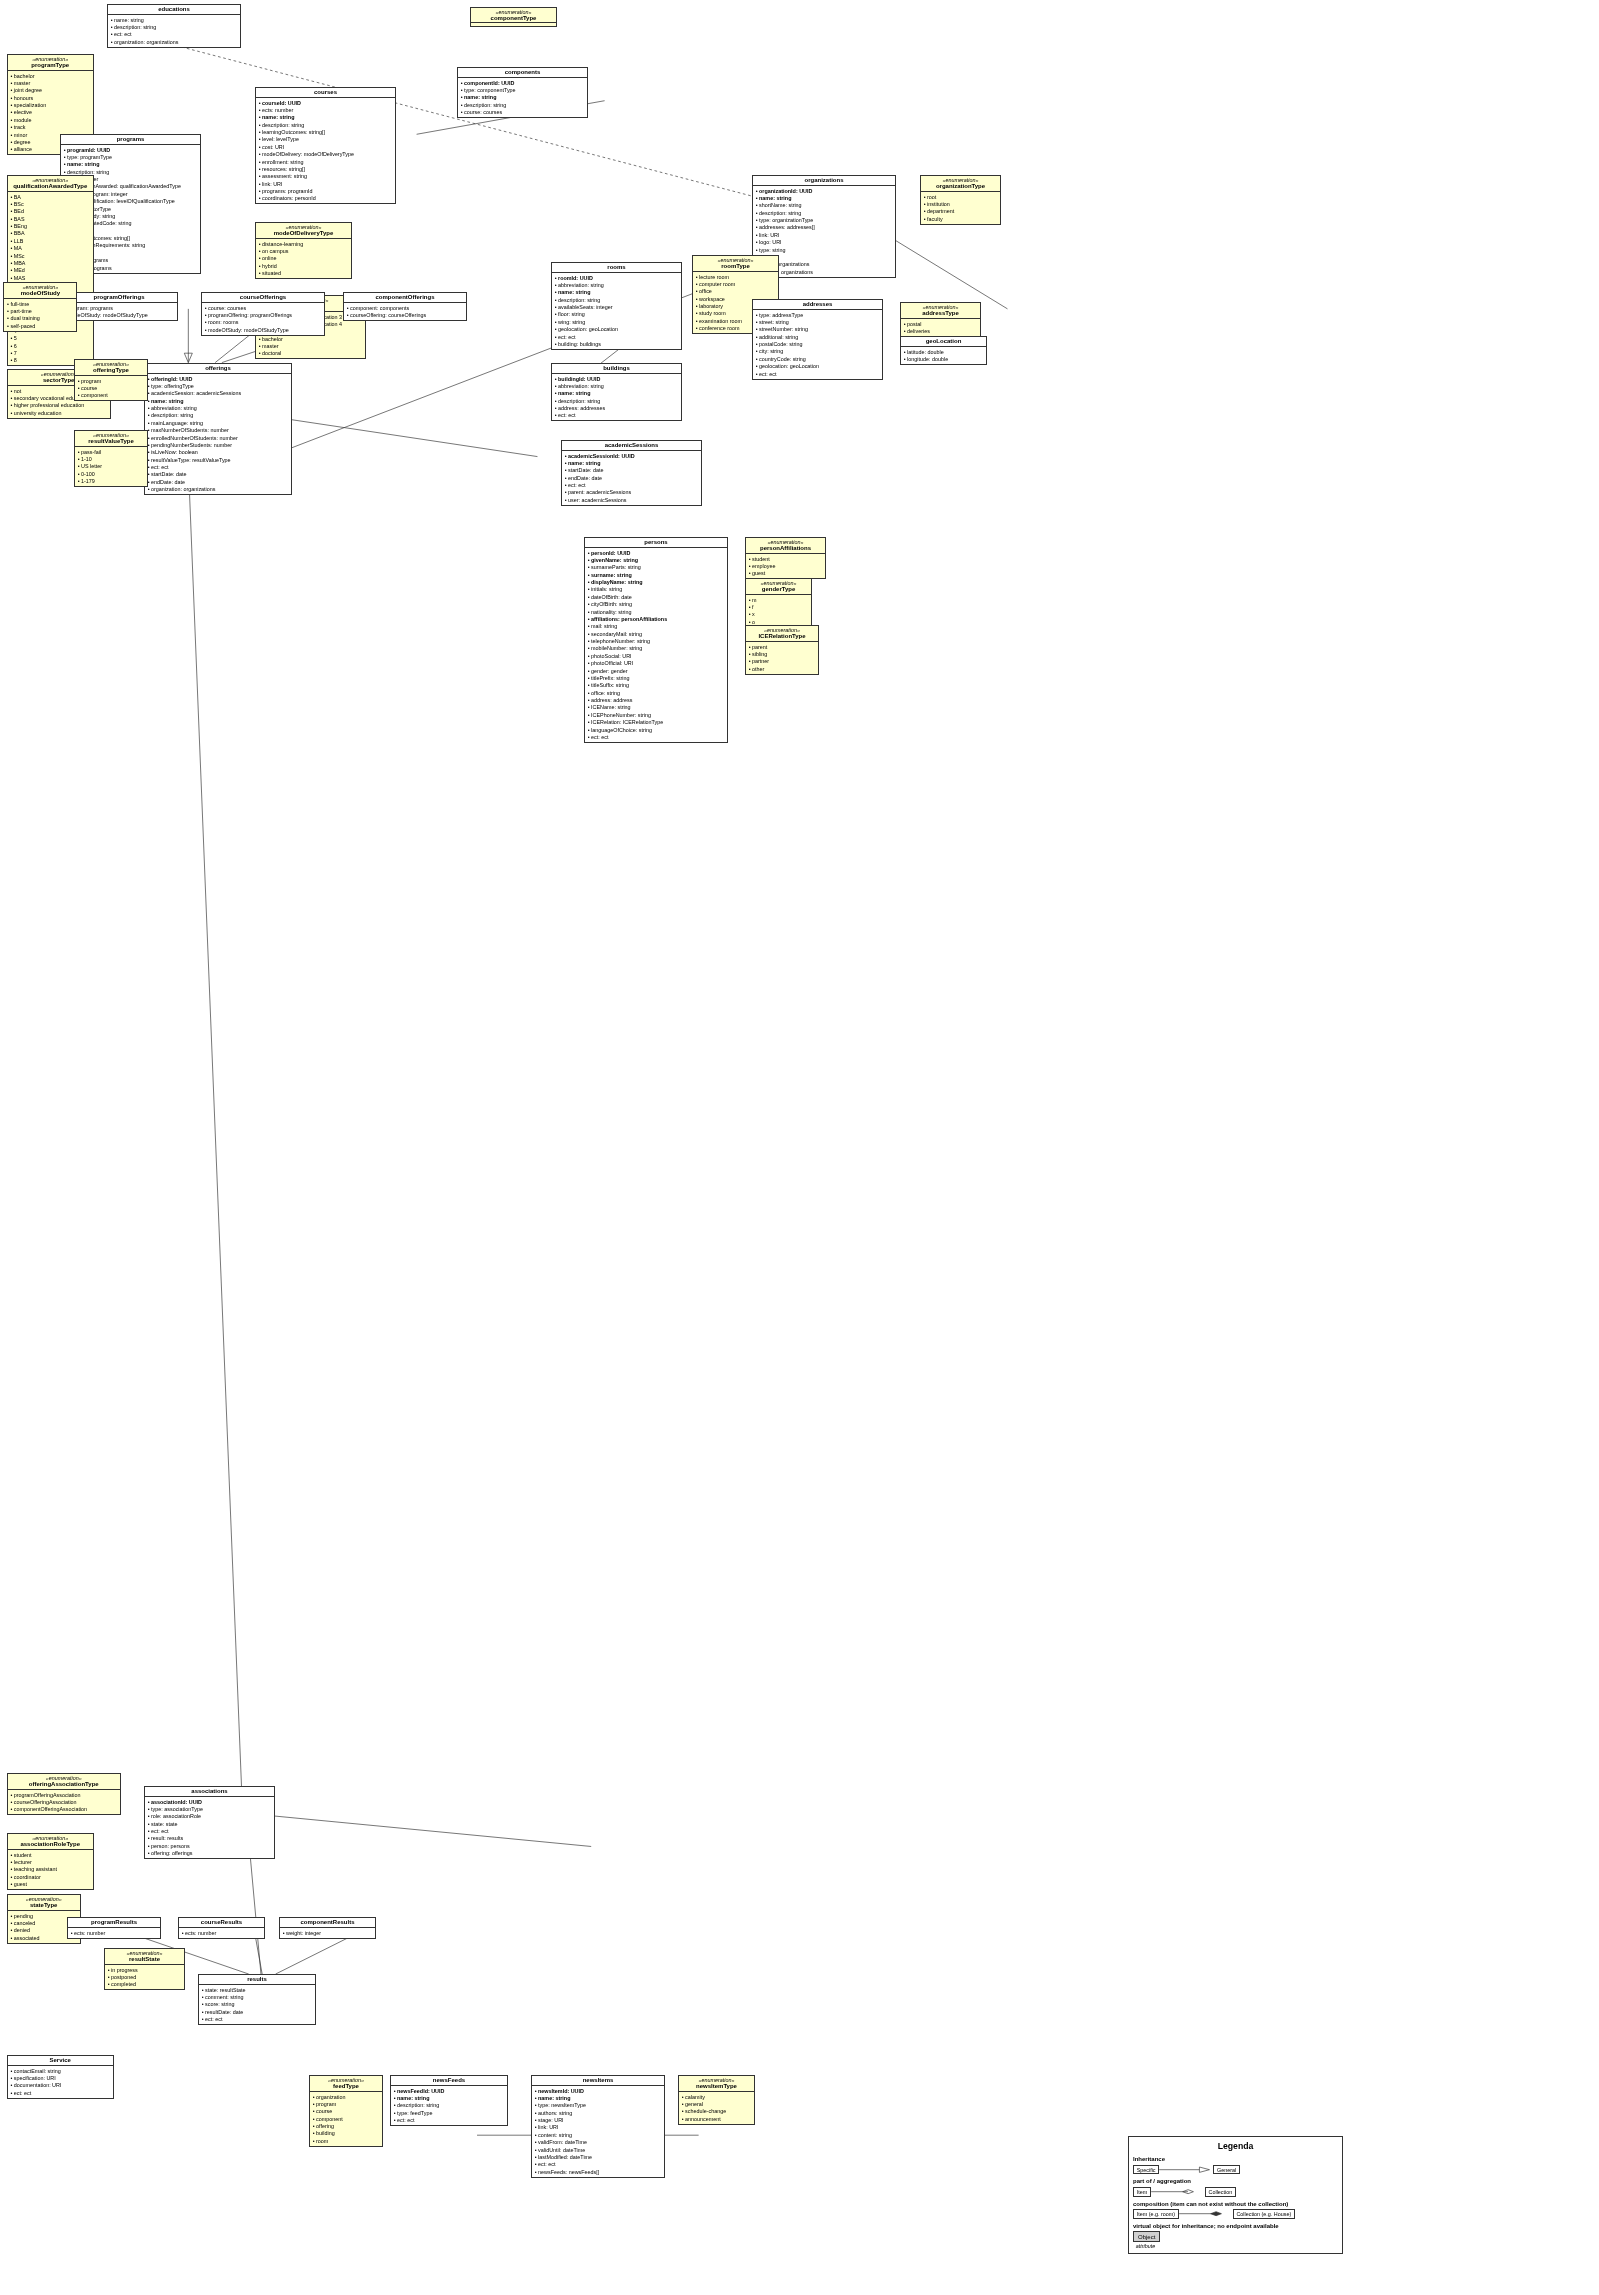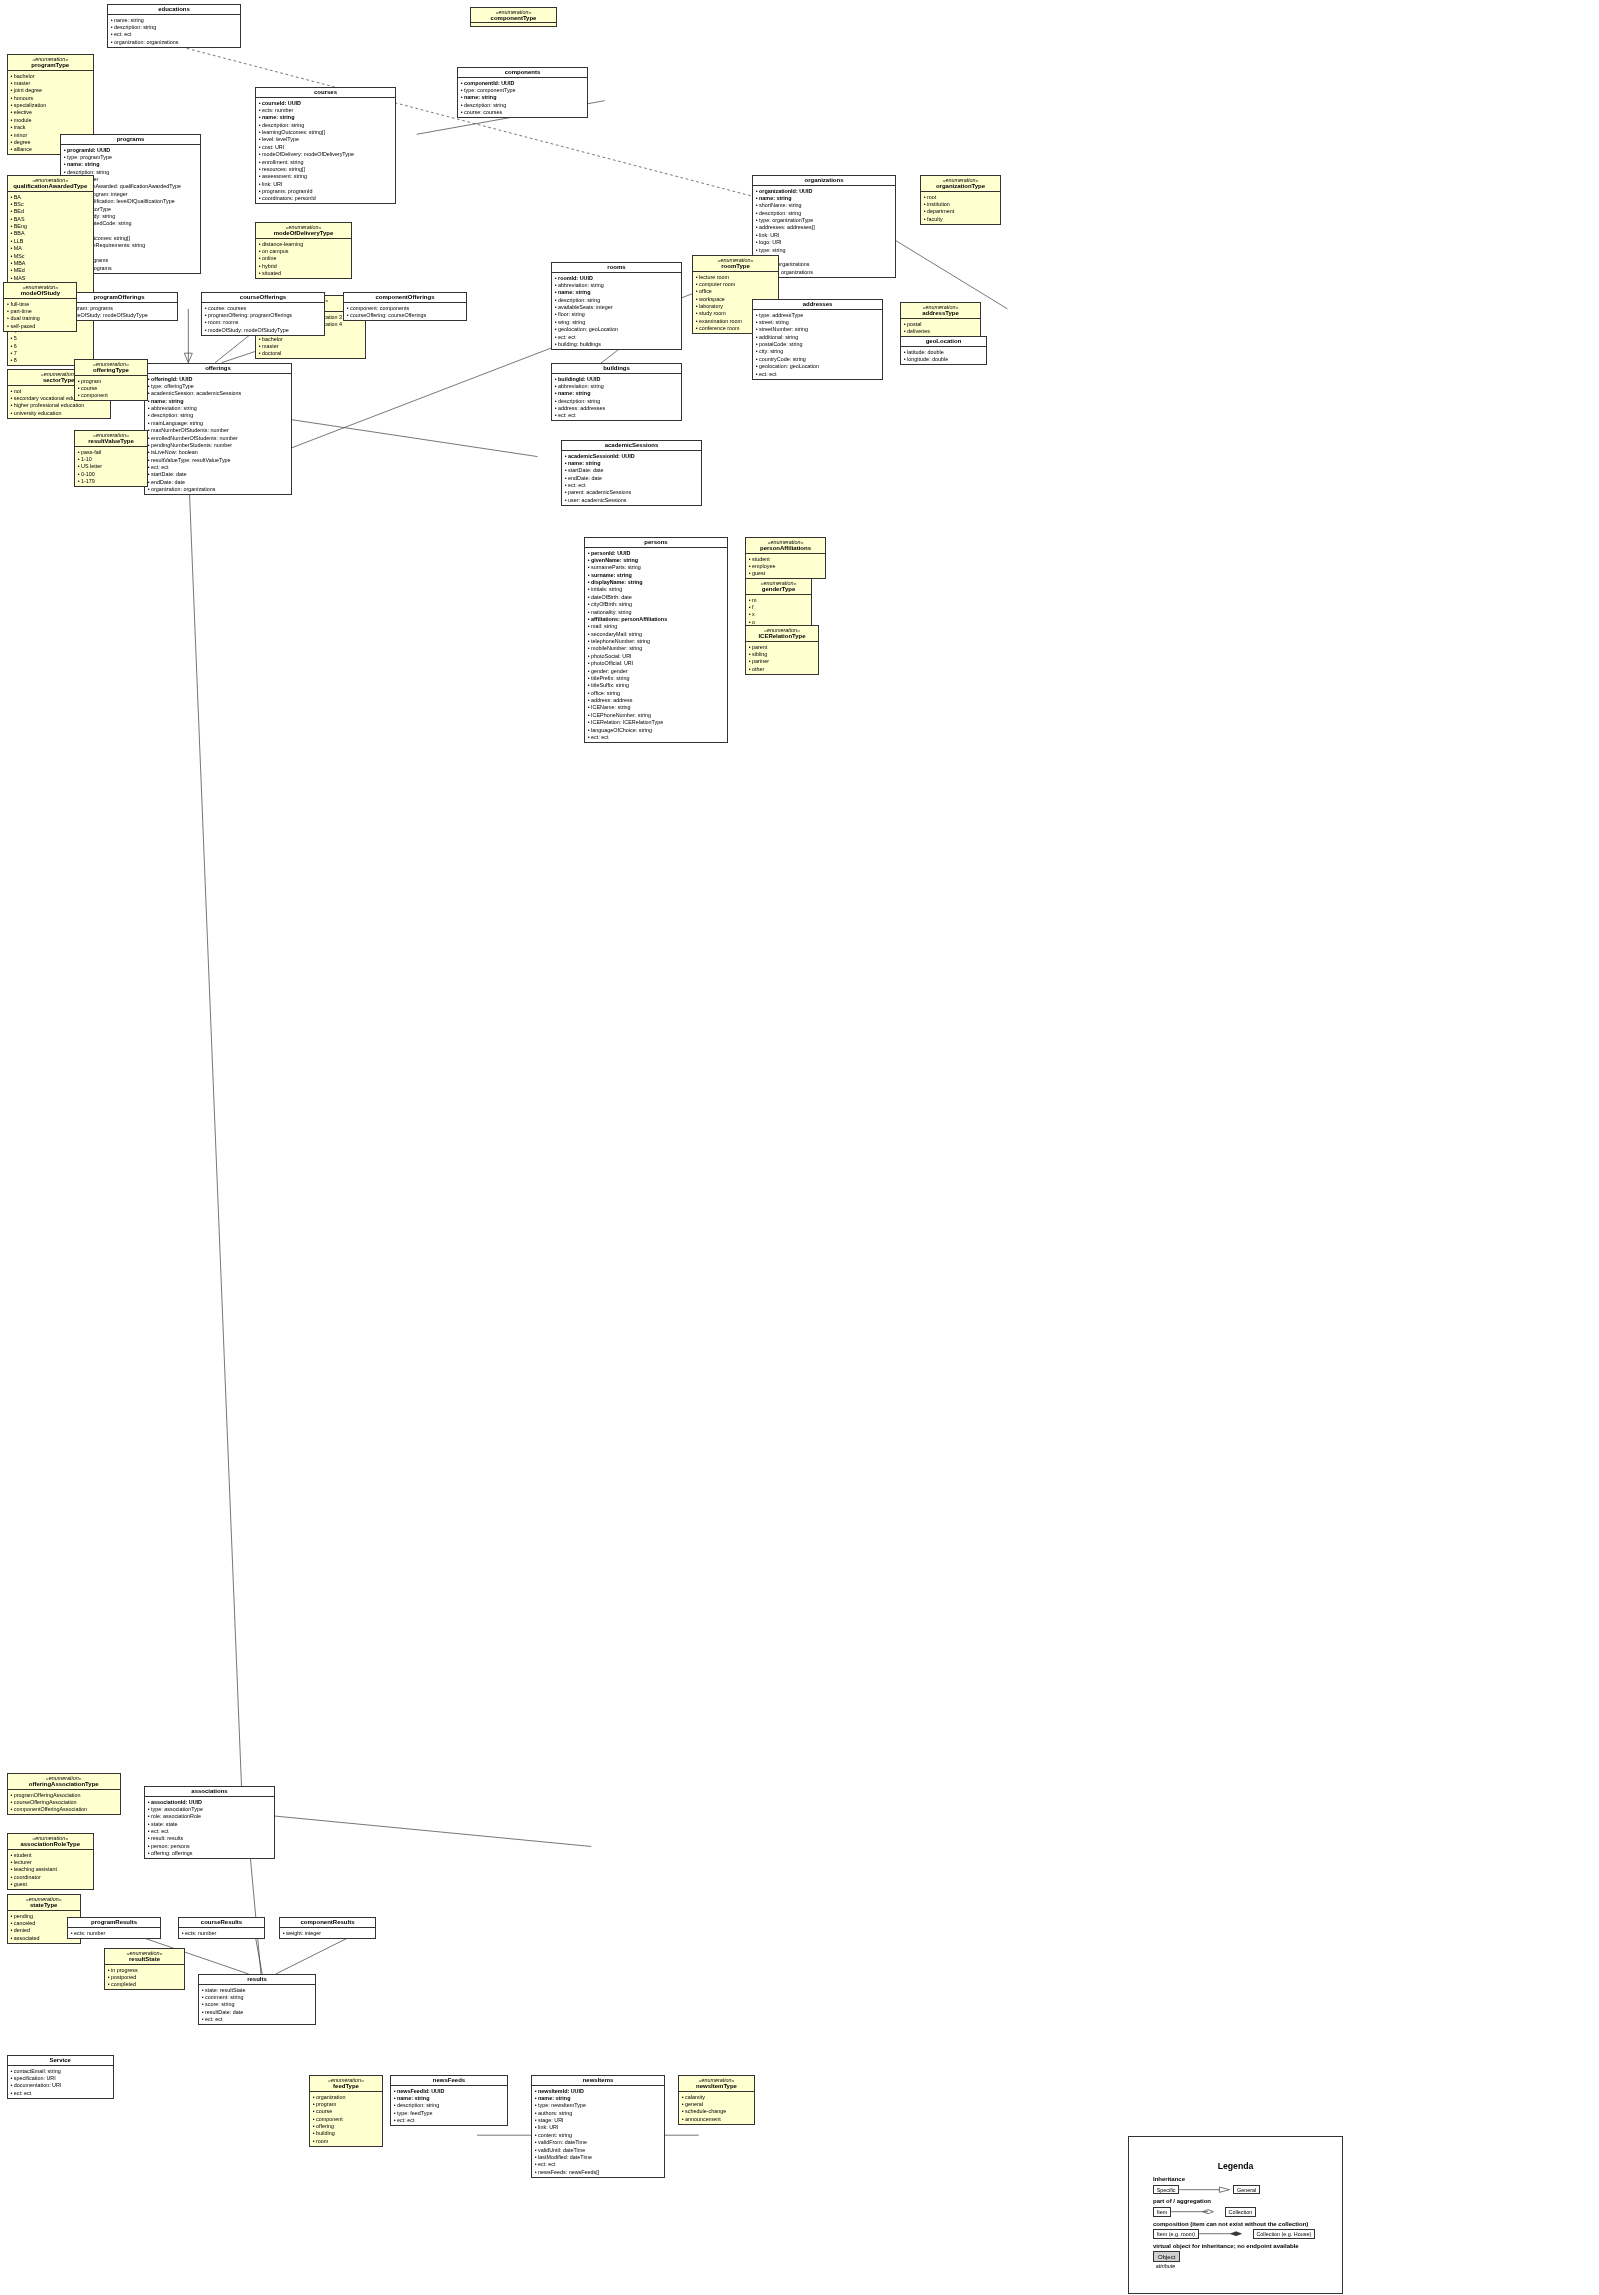--- a/index.html
+++ b/index.html
@@ -796,21 +796,21 @@
       <span>Service</span>
     </div>
     <div class="uml-box-body">
       <div class="field">contactEmail: string</div>
       <div class="field">specification: URI</div>
       <div class="field">documentation: URI</div>
       <div class="field">ect: ect</div>
     </div>
   </div>
 
-  <div class="legend-box" style="left:1128px;top:2136px;width:215px;padding:24px;">
+  <div class="legend-box" style="left:1128px;top:2136px;width:215px;padding:4px;">
     <div class="legend-title">Legenda</div>
 
     <div style="font-size:6px;font-weight:bold;margin-bottom:1.3px;">Inheritance</div>
     <div class="legend-row">
       <div class="legend-small-box">Specific</div>
       <svg width="54" height="9.4" viewBox="0 0 80 14">
         <line x1="0" y1="7" x2="60" y2="7" stroke="#333" stroke-width="1"></line>
         <polygon points="60,3 75,7 60,11" fill="none" stroke="#333" stroke-width="1"></polygon>
       </svg>
       <div class="legend-small-box">General</div>

